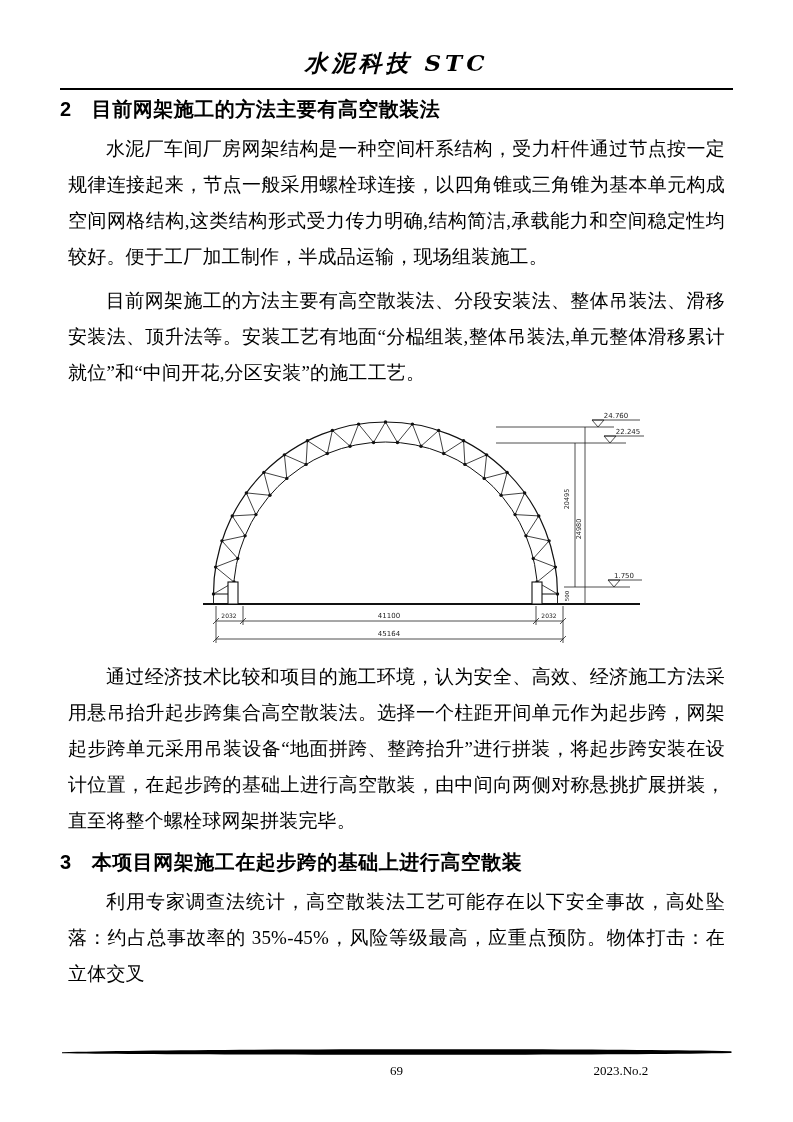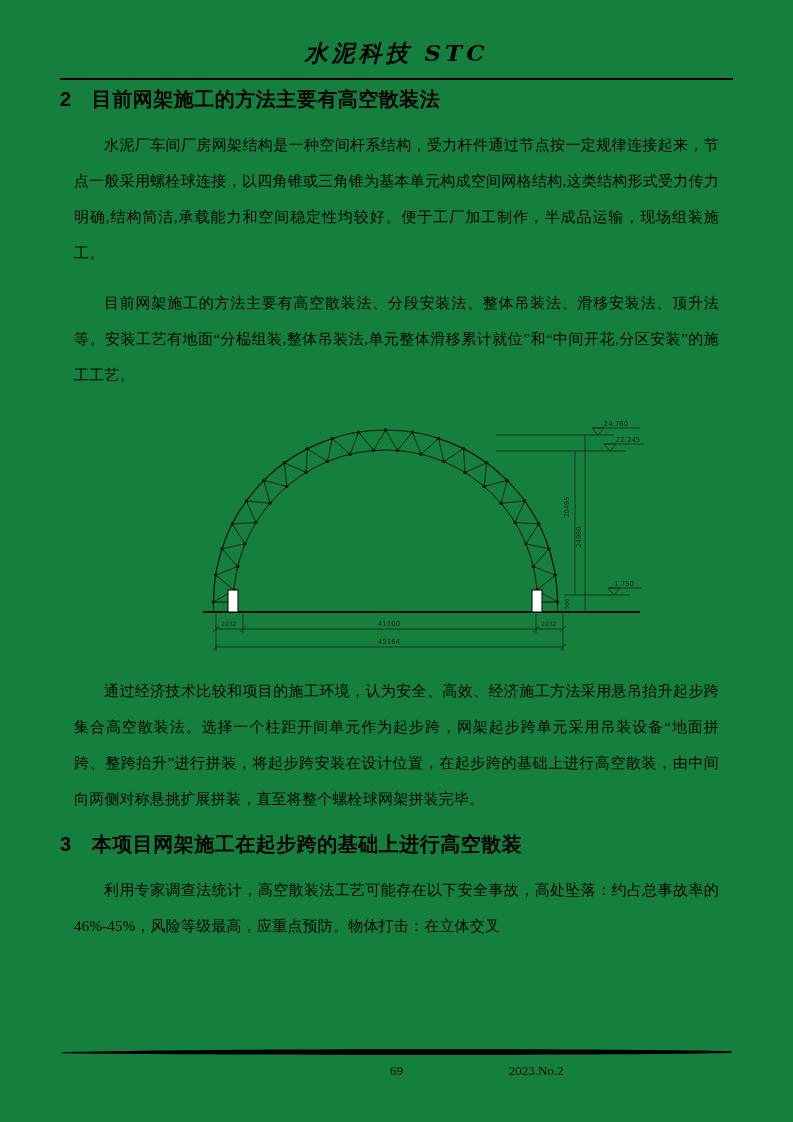--- a/index.html
+++ b/index.html
@@ -1,22 +1,22 @@
 <!DOCTYPE html>
 <html><head>
 <meta charset="utf-8">
 <style>
   html,body{margin:0;padding:0;background:#ececec;}
   .page{
     position:relative;
     width:793px;height:1122px;
     margin:0 auto;
-    background:#15803d;
+    background:#ffffff;
     box-sizing:border-box;
-    padding:38px 60px 0 60px;
+    padding:48px 60px 0 60px;
     font-family:"Liberation Serif","DejaVu Serif",serif;
     color:#000;
     overflow:hidden;
   }
   .journal-title{
     text-align:center;
     font-size:23px;
     font-weight:bold;
     font-style:italic;
     letter-spacing:4px;
@@ -32,23 +32,23 @@
     display:flex;
     align-items:baseline;
     font-family:"Liberation Sans","DejaVu Sans",sans-serif;
     font-weight:bold;
     font-size:20px;
     margin:6px 0 8px 0;
     letter-spacing:0.5px;
   }
   .sec-heading .sec-num{margin-right:20px;}
   .body-para{
-    font-size:15px;
+    font-size:19px;
     line-height:36px;
-    margin:14px;
+    margin:8px;
     text-align:justify;
     text-indent:2em;
     letter-spacing:0.2px;
   }
   .figure-wrap{
     width:470px;
     height:252px;
     margin:8px 0 8px 118px;
   }
   .figure-wrap svg{display:block;}
@@ -61,21 +61,21 @@
     left:60px;top:1042px;width:673px;
   }
   .footer-row{
     display:flex;
     margin-top:3px;
     font-size:13px;
     font-family:"Liberation Serif","DejaVu Serif",serif;
   }
   .footer-row span{flex:1;}
   .footer-page{text-align:center;}
-  .footer-issue{text-align:left;}
+  .footer-issue{text-align:center;}
 </style>
 </head>
 <body>
 
 <div class="page">
 
   <div class="journal-title">水泥科技 STC</div>
   <hr class="head-rule">
 
   <div class="sec-heading">
@@ -227,21 +227,21 @@
     </svg>
   </div>
 
   <p class="body-para">通过经济技术比较和项目的施工环境，认为安全、高效、经济施工方法采用悬吊抬升起步跨集合高空散装法。选择一个柱距开间单元作为起步跨，网架起步跨单元采用吊装设备“地面拼跨、整跨抬升”进行拼装，将起步跨安装在设计位置，在起步跨的基础上进行高空散装，由中间向两侧对称悬挑扩展拼装，直至将整个螺栓球网架拼装完毕。</p>
 
   <div class="sec-heading" style="margin-top:10px;">
     <span class="sec-num">3</span>
     <span>本项目网架施工在起步跨的基础上进行高空散装</span>
   </div>
 
-  <p class="body-para">利用专家调查法统计，高空散装法工艺可能存在以下安全事故，高处坠落：约占总事故率的 46%-45%，风险等级最高，应重点预防。物体打击：在立体交叉</p>
+  <p class="body-para">利用专家调查法统计，高空散装法工艺可能存在以下安全事故，高处坠落：约占总事故率的 35%-45%，风险等级最高，应重点预防。物体打击：在立体交叉</p>
 
   <div class="footer">
     <svg width="673" height="8">
       <path d="M2,4.2 C110,0.6 540,0.2 671,3.2 C672,3.6 672,4.6 671,5.0 C540,7.8 110,6.8 2,5.2 Z" fill="#000"></path>
     </svg>
     <div class="footer-row">
       <span></span>
       <span class="footer-page">69</span>
       <span class="footer-issue">2023.No.2</span>
     </div>

